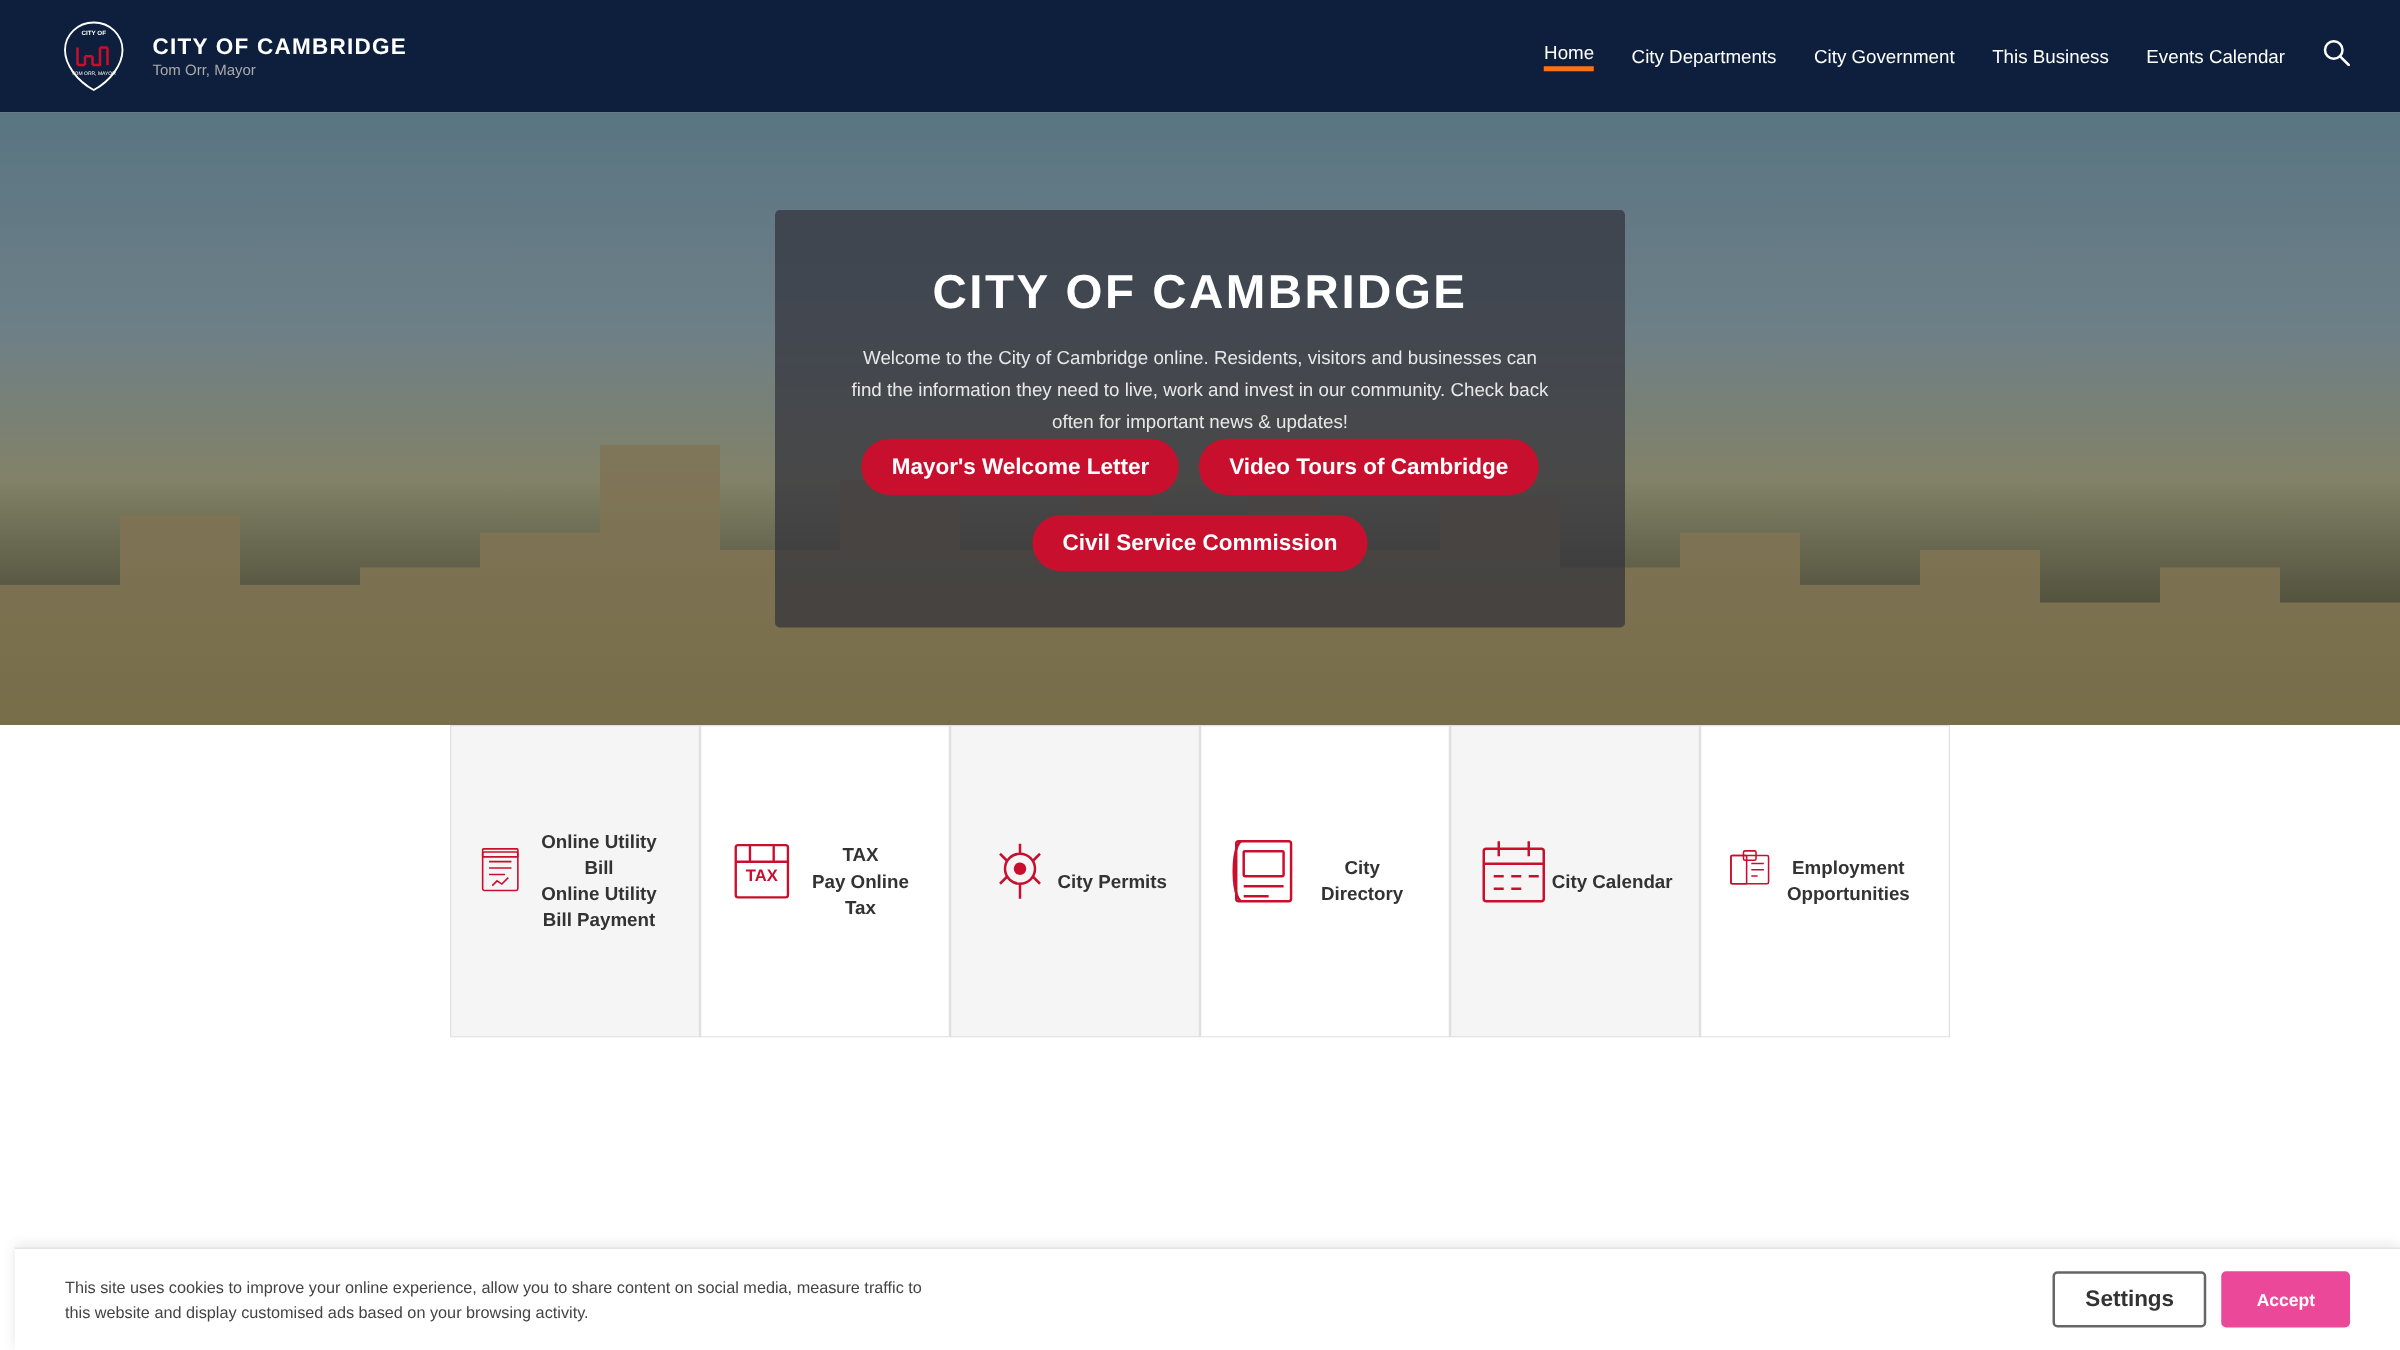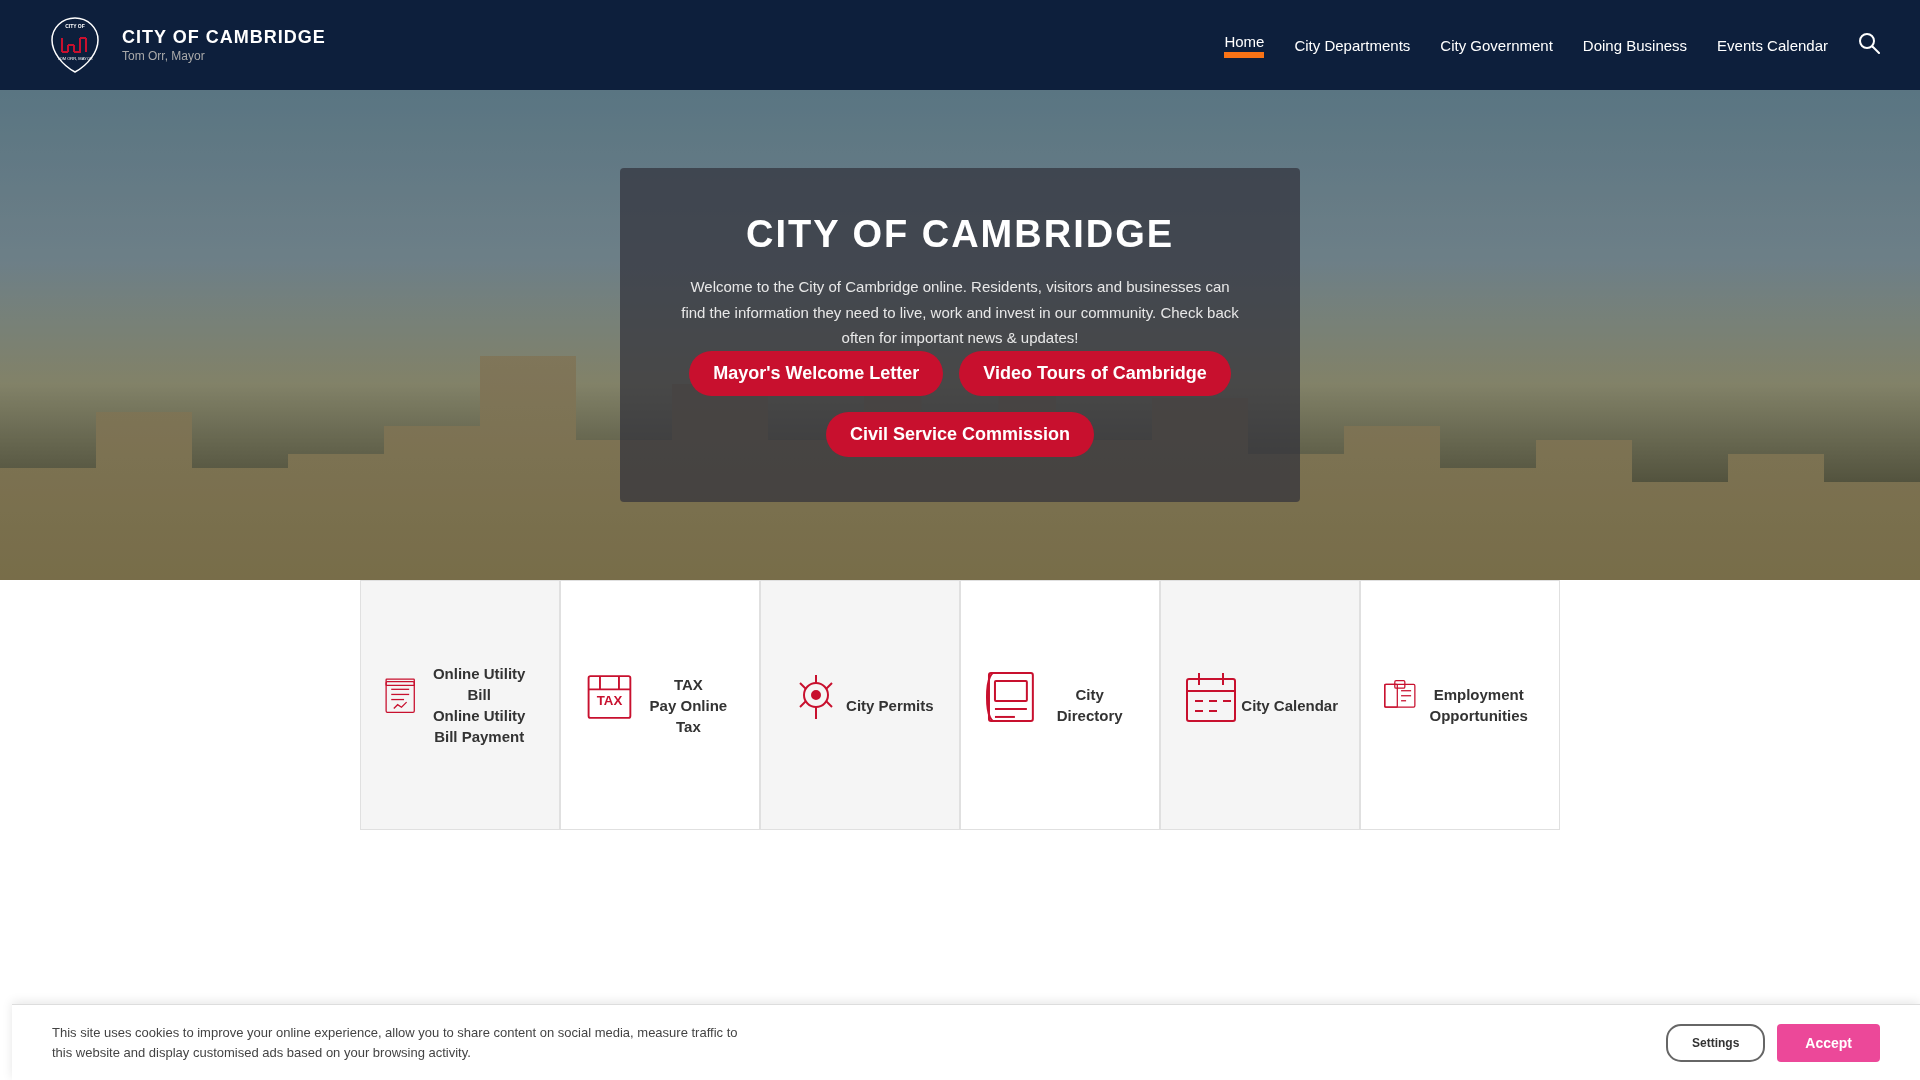--- a/index.html
+++ b/index.html
@@ -44,21 +44,21 @@
       align-items: center;
       gap: 30px;
     }
     nav a {
       color: #fff;
       text-decoration: none;
       font-size: 15px;
       font-weight: 500;
     }
     nav a.active {
-      border-bottom: 6px solid #f97316;
+      border-bottom: 4px solid #f97316;
       padding-bottom: 2px;
     }
     .search-icon-btn {
       background: none;
       border: none;
       cursor: pointer;
       color: #fff;
       font-size: 20px;
     }
 
@@ -185,23 +185,23 @@
     .cookie-buttons {
       display: flex;
       gap: 12px;
       flex-shrink: 0;
     }
     .btn-settings {
       background: #fff;
       border: 2px solid #666;
       color: #333;
       padding: 10px 24px;
-      font-size: 12px;
+      font-size: 18px;
       font-weight: 600;
-      border-radius: 15px;
+      border-radius: 4px;
       cursor: pointer;
     }
     .btn-accept {
       background: #ec4899;
       border: none;
       color: #fff;
       padding: 10px 28px;
       font-size: 14px;
       font-weight: 600;
       border-radius: 4px;
@@ -248,21 +248,21 @@
     </svg>
     <div class="logo-text">
       <div class="city-name">City of Cambridge</div>
       <div class="mayor-name">Tom Orr, Mayor</div>
     </div>
   </div>
   <nav>
     <a href="#" class="active">Home</a>
     <a href="#">City Departments</a>
     <a href="#">City Government</a>
-    <a href="#">Doing Business</a>
+    <a href="#">This Business</a>
     <a href="#">Events Calendar</a>
     <button class="search-icon-btn">
       <svg width="22" height="22" viewBox="0 0 22 22" fill="none">
         <circle cx="9" cy="9" r="7" stroke="#fff" stroke-width="2"></circle>
         <line x1="14.5" y1="14.5" x2="21" y2="21" stroke="#fff" stroke-width="2" stroke-linecap="round"></line>
       </svg>
     </button>
   </nav>
 </header>
 

